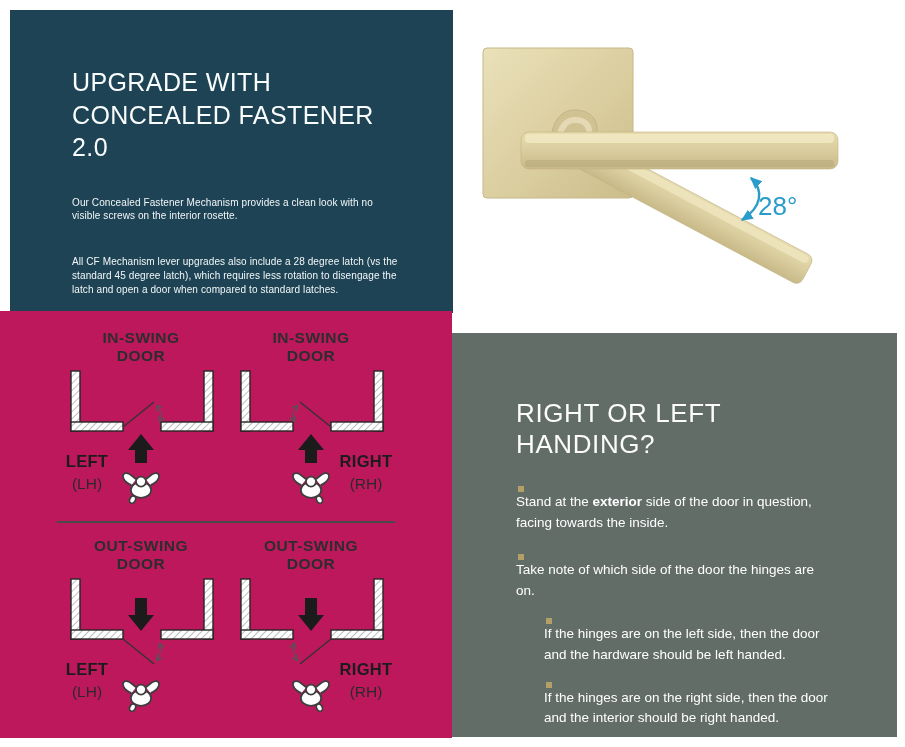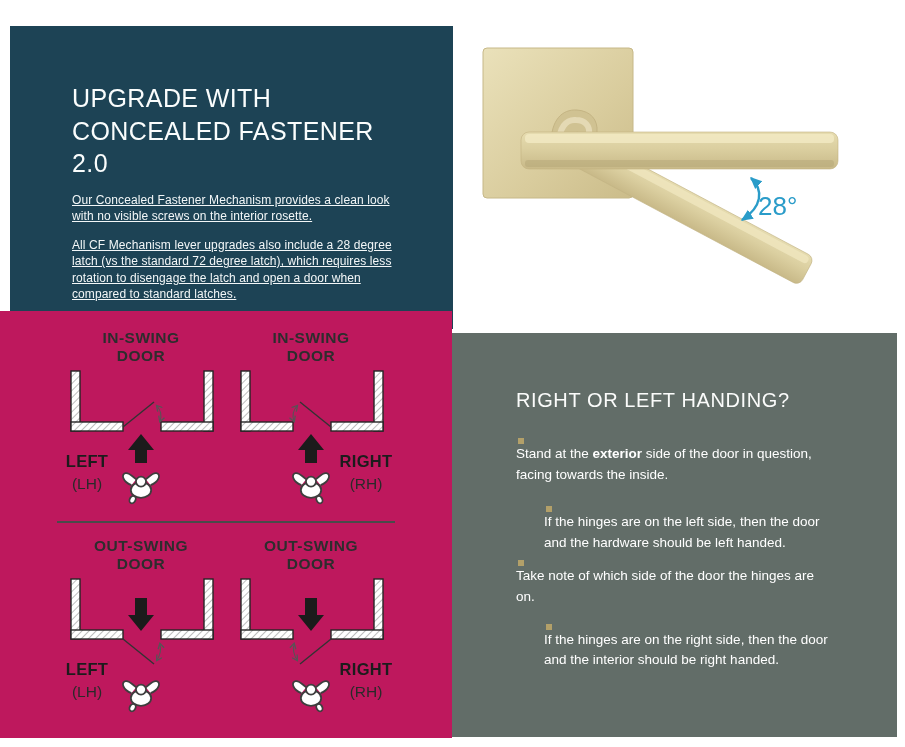--- a/index.html
+++ b/index.html
@@ -3,30 +3,30 @@
 <meta charset="utf-8">
 <style>
   html,body { margin:0; padding:0; background:#ffffff; }
   .canvas {
     position:relative; width:905px; height:747px; background:#ffffff;
     font-family:"Liberation Sans", sans-serif; overflow:hidden;
   }
 
   
   .upgrade-panel {
-    position:absolute; left:10px; top:26px; width:443px; height:303px;
+    position:absolute; left:10px; top:10px; width:443px; height:303px;
     background:#1d4355; box-sizing:border-box; padding:56px 54px 0 62px; color:#ffffff;
   }
   .upgrade-title {
     margin:0; font-size:25px; font-weight:300; line-height:1.3;
     letter-spacing:0.4px; color:#fafdfd;
   }
   .upgrade-panel p {
-    margin:12px 0 0 0; font-size:12px; line-height:1.38;
-    color:#f3f7f8; letter-spacing:0.1px;text-decoration:underline;
+    margin:32px 0 0 0; font-size:10px; line-height:1.38;
+    color:#f3f7f8; letter-spacing:0.1px;
   }
 
   
   .photo-area { position:absolute; left:455px; top:0; width:450px; height:320px;margin-top:16px; }
 
   
   .diagram-area { position:absolute; left:0; top:311px; width:452px; height:427px; background:#be185d; }
   .diagram-grid { margin-left:57px; padding-top:16px; width:340px; }
   .diagram-row { display:flex; }
   .door-cell { width:170px; }
@@ -43,21 +43,21 @@
   .swing-arc { stroke:#555; stroke-width:1.1; fill:none; }
   .big-arrow { fill:#1b1b1b; }
   .person path, .person ellipse, .person circle { fill:#ffffff; stroke:#3e3e3e; stroke-width:1.5; }
 
   
   .handing-panel {
     position:absolute; left:452px; top:333px; width:445px; height:404px;
     background:#626d68; box-sizing:border-box; padding:56px 50px 0 64px; color:#ffffff;
   }
   .handing-title {
-    margin:0 0 20px 0; font-size:20px; font-weight:300; letter-spacing:0.6px; color:#fbfcfb;
+    margin:9px 0 20px 0; font-size:26px; font-weight:300; letter-spacing:0.6px; color:#fbfcfb;
   }
   .handing-intro { margin:0 0 16px 0; font-size:13.5px; line-height:1.5; }
   .hb-item { display:flex; margin-bottom:14px;flex-direction:column; }
   .hb-item.sub { margin-left:28px; margin-top:10px; margin-bottom:0; }
   .sq { flex:0 0 auto; width:6px; height:6px; background:#b3a069; margin:6px 15px 0 2px; }
   .hb-text { font-size:13.5px; line-height:1.55; max-width:300px; }
 </style>
 </head>
 <body>
 
@@ -84,21 +84,21 @@
         <stop offset="1" stop-color="#c8b988"></stop>
     </linearGradient>
   </defs>
 </svg>
 
 <div class="canvas">
 
   <section class="upgrade-panel">
     <h1 class="upgrade-title">UPGRADE WITH CONCEALED FASTENER 2.0</h1>
     <p>Our Concealed Fastener Mechanism provides a clean look with no visible screws on the interior rosette.</p>
-    <p>All CF Mechanism lever upgrades also include a 28 degree latch (vs the standard 72 degree latch), which requires less rotation to disengage the latch and open a door when compared to standard latches.</p>
+    <p>All CF Mechanism lever upgrades also include a 28 degree latch (vs the standard 45 degree latch), which requires less rotation to disengage the latch and open a door when compared to standard latches.</p>
   </section>
 
   <div class="photo-area">
     <svg width="450" height="320" viewBox="0 0 450 320">
       <rect x="28" y="32" width="150" height="150" rx="4" fill="url(#gRosette)" stroke="#c6b888" stroke-width="1"></rect>
       <g>
         <path d="M 96,152 L 96,128 C 96,104 107,93 122,94 C 136,95 143,104 142,116 C 141,126 135,132 128,133 L 126,152 Z" fill="#d0c292" stroke="#bfae7e" stroke-width="0.8"></path>
         <path d="M 104,150 L 104,128 C 104,112 111,103 121,104 C 130,104 135,110 134,118 C 133,125 128,129 122,129" fill="none" stroke="#e9dfbd" stroke-width="6" stroke-linecap="round" opacity="0.8"></path>
       </g>
       <g transform="rotate(28 125 135)">
@@ -228,30 +228,30 @@
   </section>
 
   <section class="handing-panel">
     <h2 class="handing-title">RIGHT OR LEFT HANDING?</h2>
 
     <div class="hb-item">
       <span class="sq"></span>
       <div class="hb-text"><span>Stand at the </span><strong>exterior</strong><span> side of the door in question, facing towards the inside.</span></div>
     </div>
 
+    <div class="hb-item" style="margin-bottom:0">
+      <span class="sq"></span>
+      <div class="hb-text">Take note of which side of the door the hinges are on.</div>
+    </div>
+
     <div class="hb-item sub">
       <span class="sq"></span>
       <div class="hb-text">If the hinges are on the left side, then the door and the hardware should be left handed.</div>
     </div>
 
-    <div class="hb-item" style="margin-bottom:0">
-      <span class="sq"></span>
-      <div class="hb-text">Take note of which side of the door the hinges are on.</div>
-    </div>
-
     <div class="hb-item sub">
       <span class="sq"></span>
       <div class="hb-text">If the hinges are on the right side, then the door and the interior should be right handed.</div>
     </div>
 
   </section>
 
 </div>
 
 </body></html>

